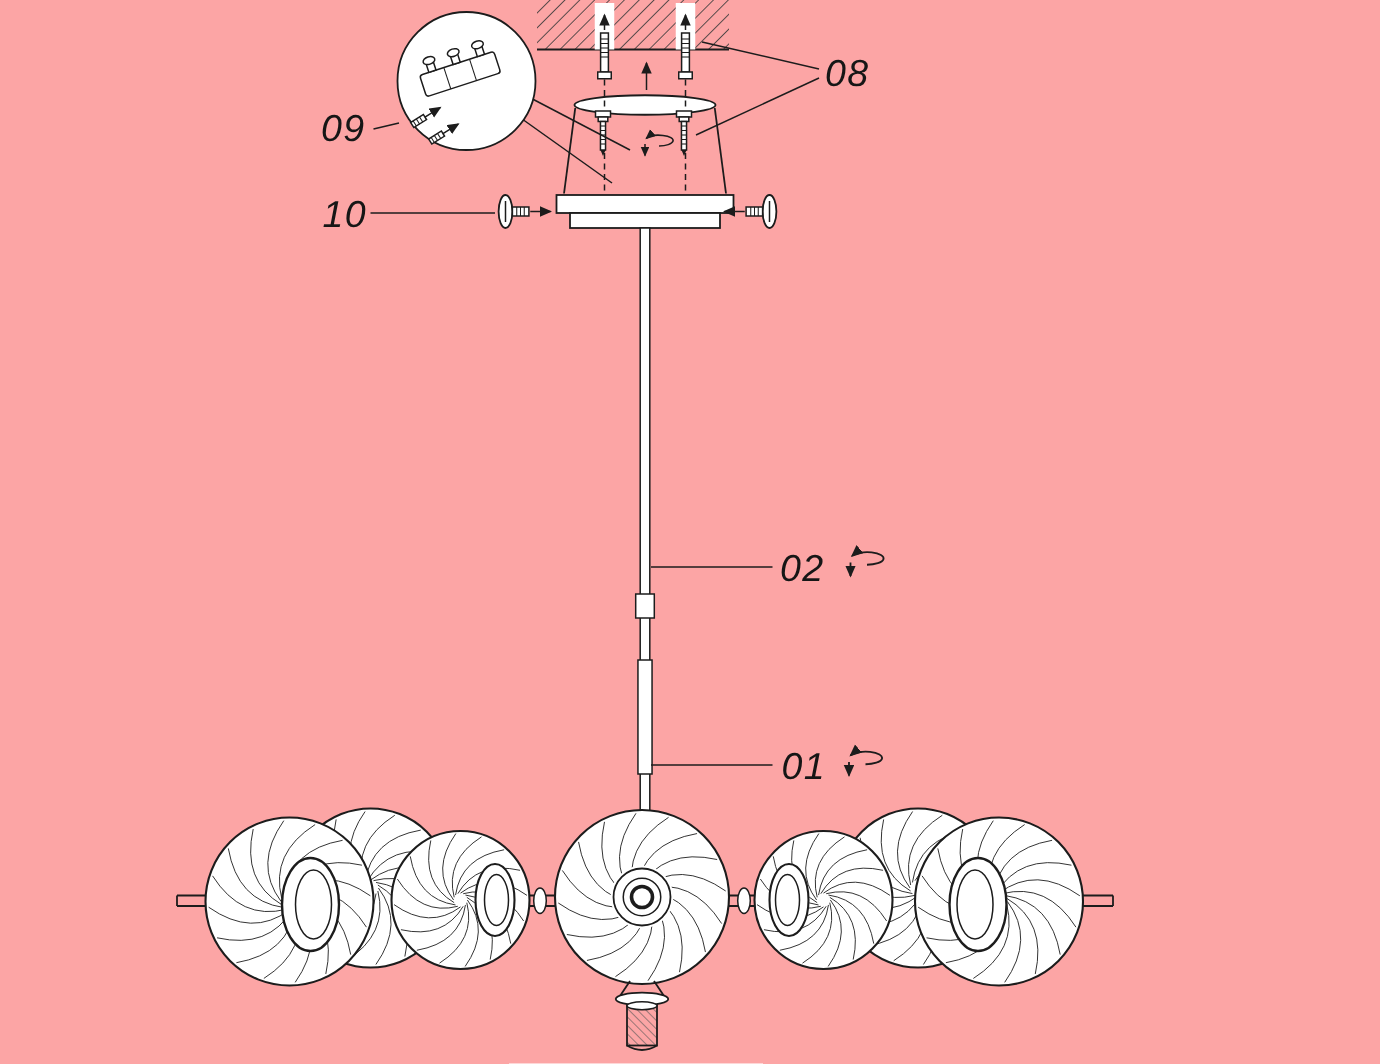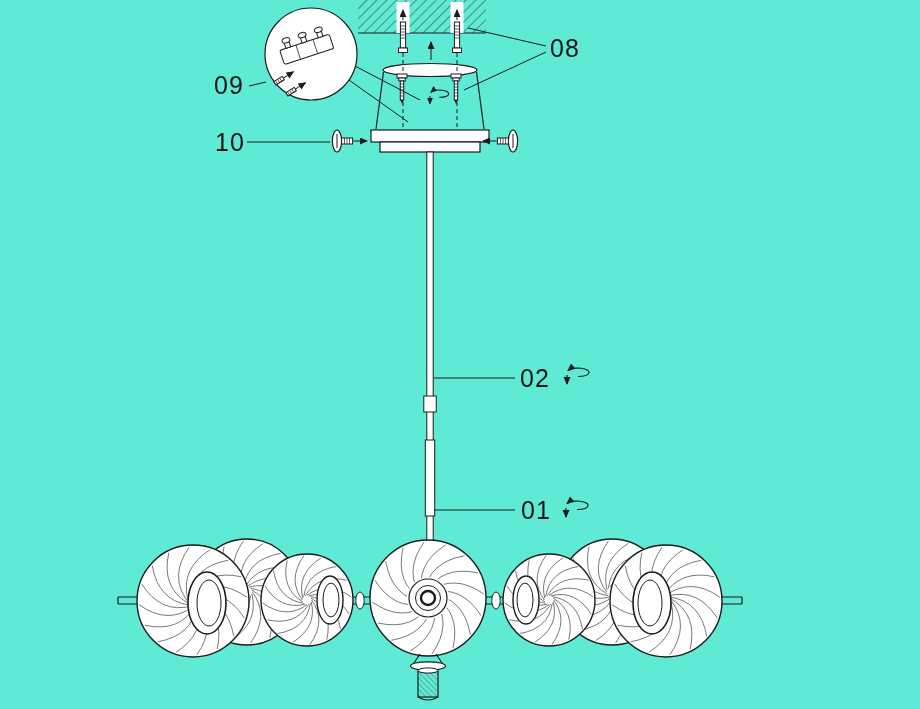--- a/index.html
+++ b/index.html
@@ -1,16 +1,16 @@
 <!DOCTYPE html>
 <html><head>
 <meta charset="utf-8">
 <style>
   html,body{margin:0;padding:0;background:#fff;}
-  .stage{position:relative;width:920px;height:709px;background:#5eead4;overflow:hidden;}
+  .stage{position:relative;width:920px;height:709px;background:#fca5a5;overflow:hidden;font-style:italic;}
   svg{display:block;}
   .ln{fill:none;stroke:#1c1c1c;stroke-width:1.2px;}
   .ln1{fill:none;stroke:#1c1c1c;stroke-width:1px;}
   .lnt{fill:none;stroke:#1c1c1c;stroke-width:.7px;}
   .fw{fill:#fff;stroke:#1c1c1c;stroke-width:1.2px;}
   .fw1{fill:#fff;stroke:#1c1c1c;stroke-width:1px;}
   .sph{fill:#fff;stroke:#1c1c1c;stroke-width:1.4px;}
   .sw{fill:none;stroke:#2e2e2e;stroke-width:.65px;}
   .dash{stroke-dasharray:4 3;}
   .hl{stroke:#3a3a3a;stroke-width:1.1px;}

